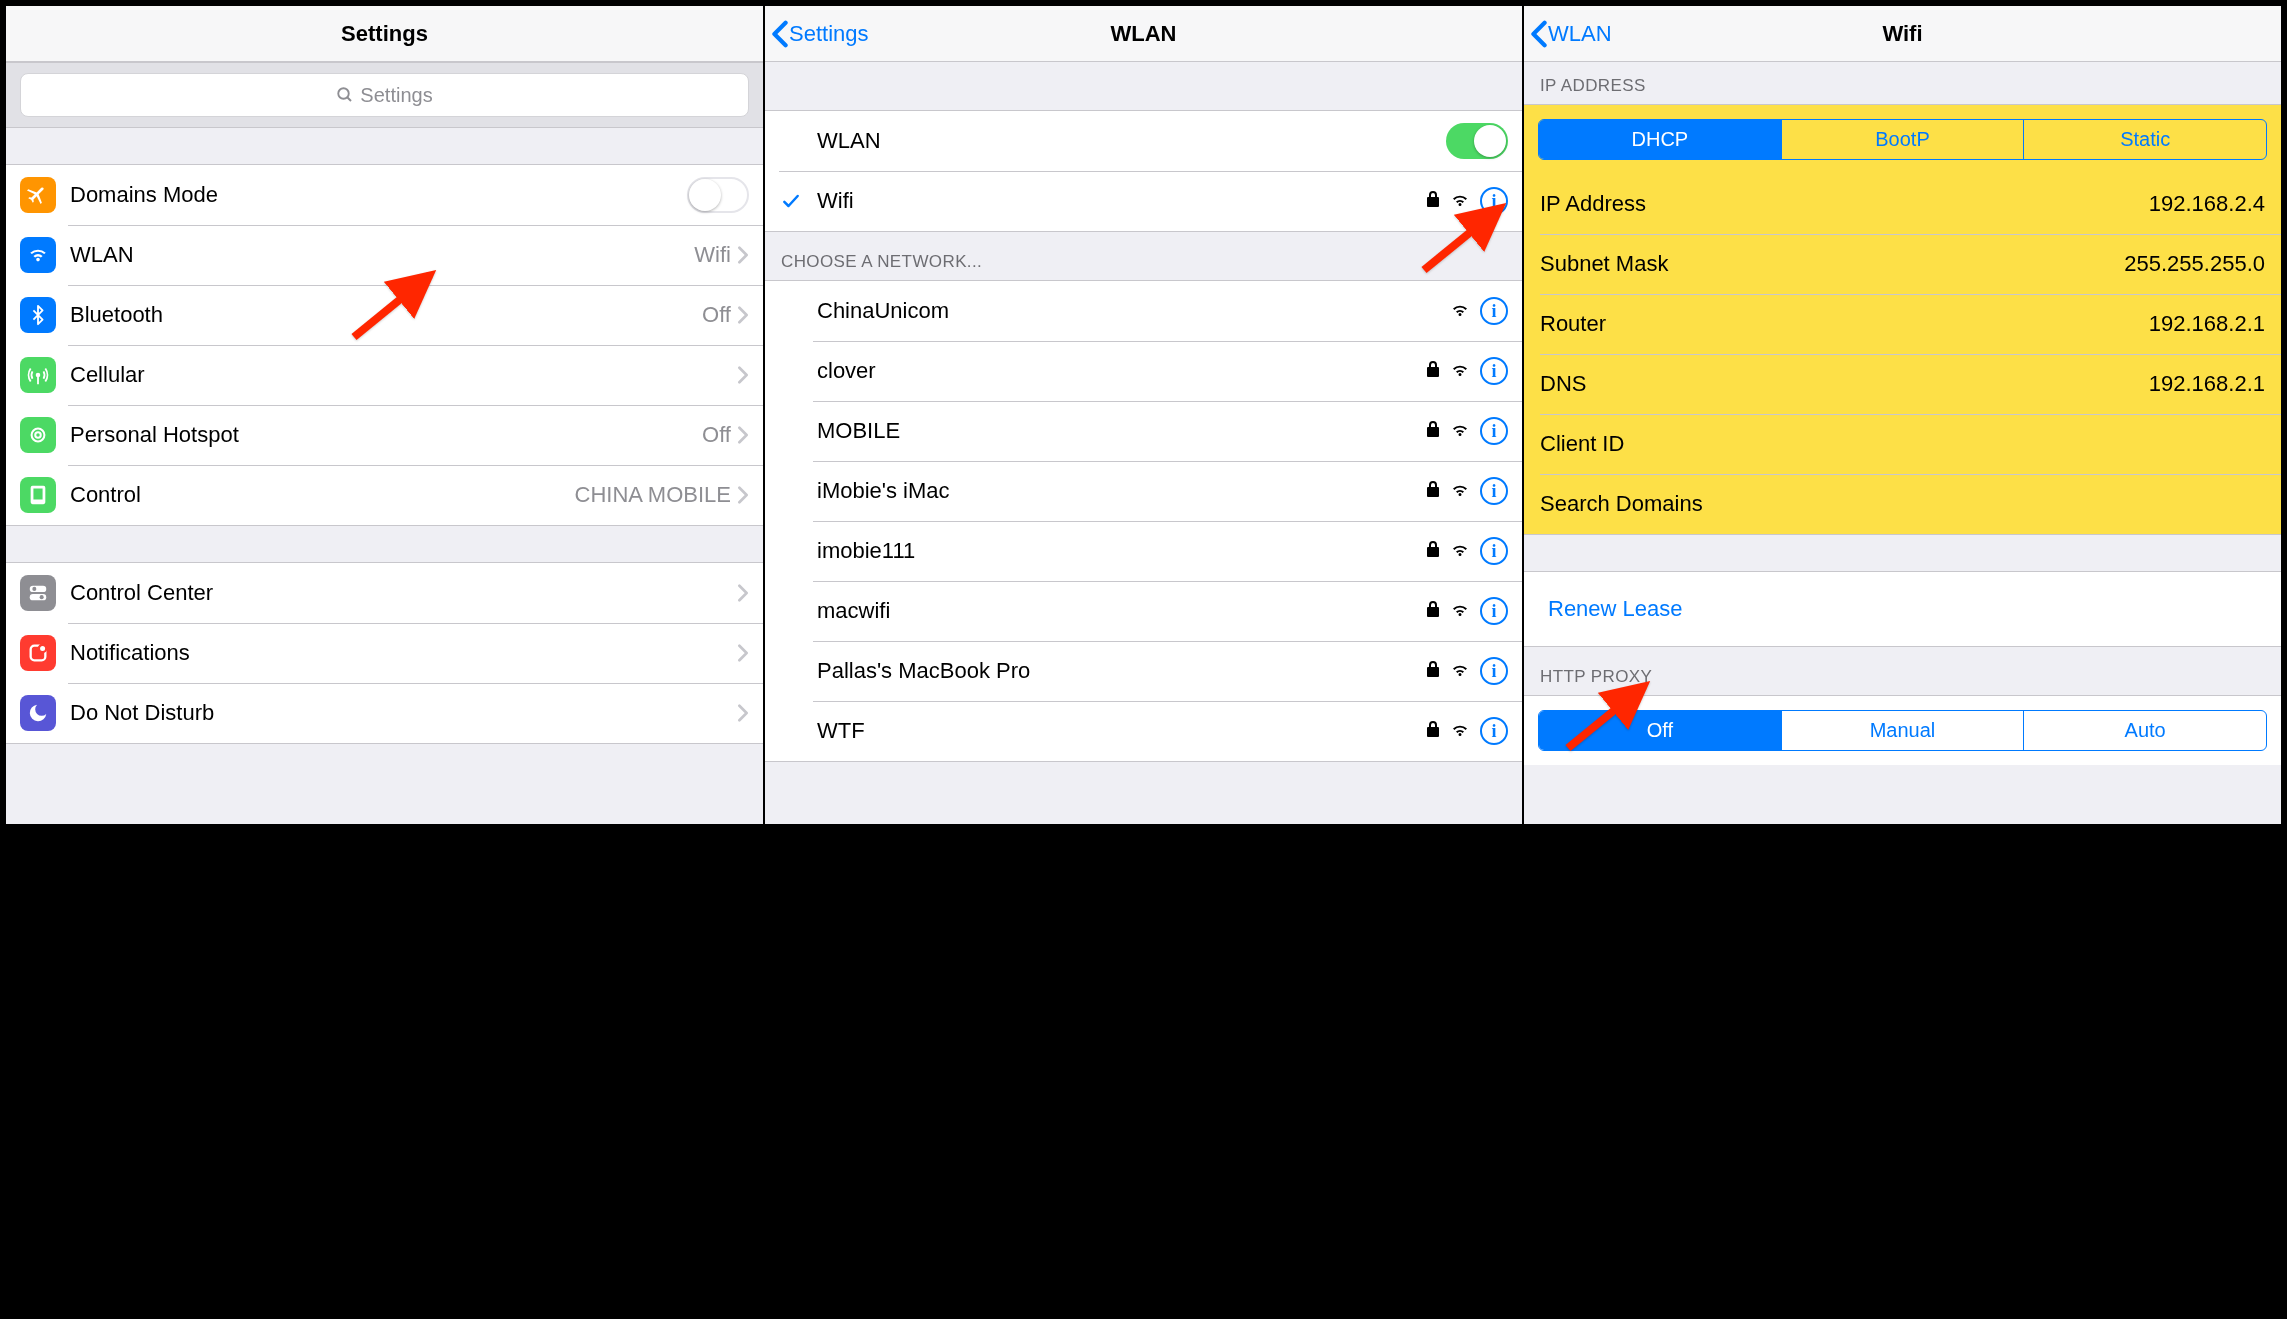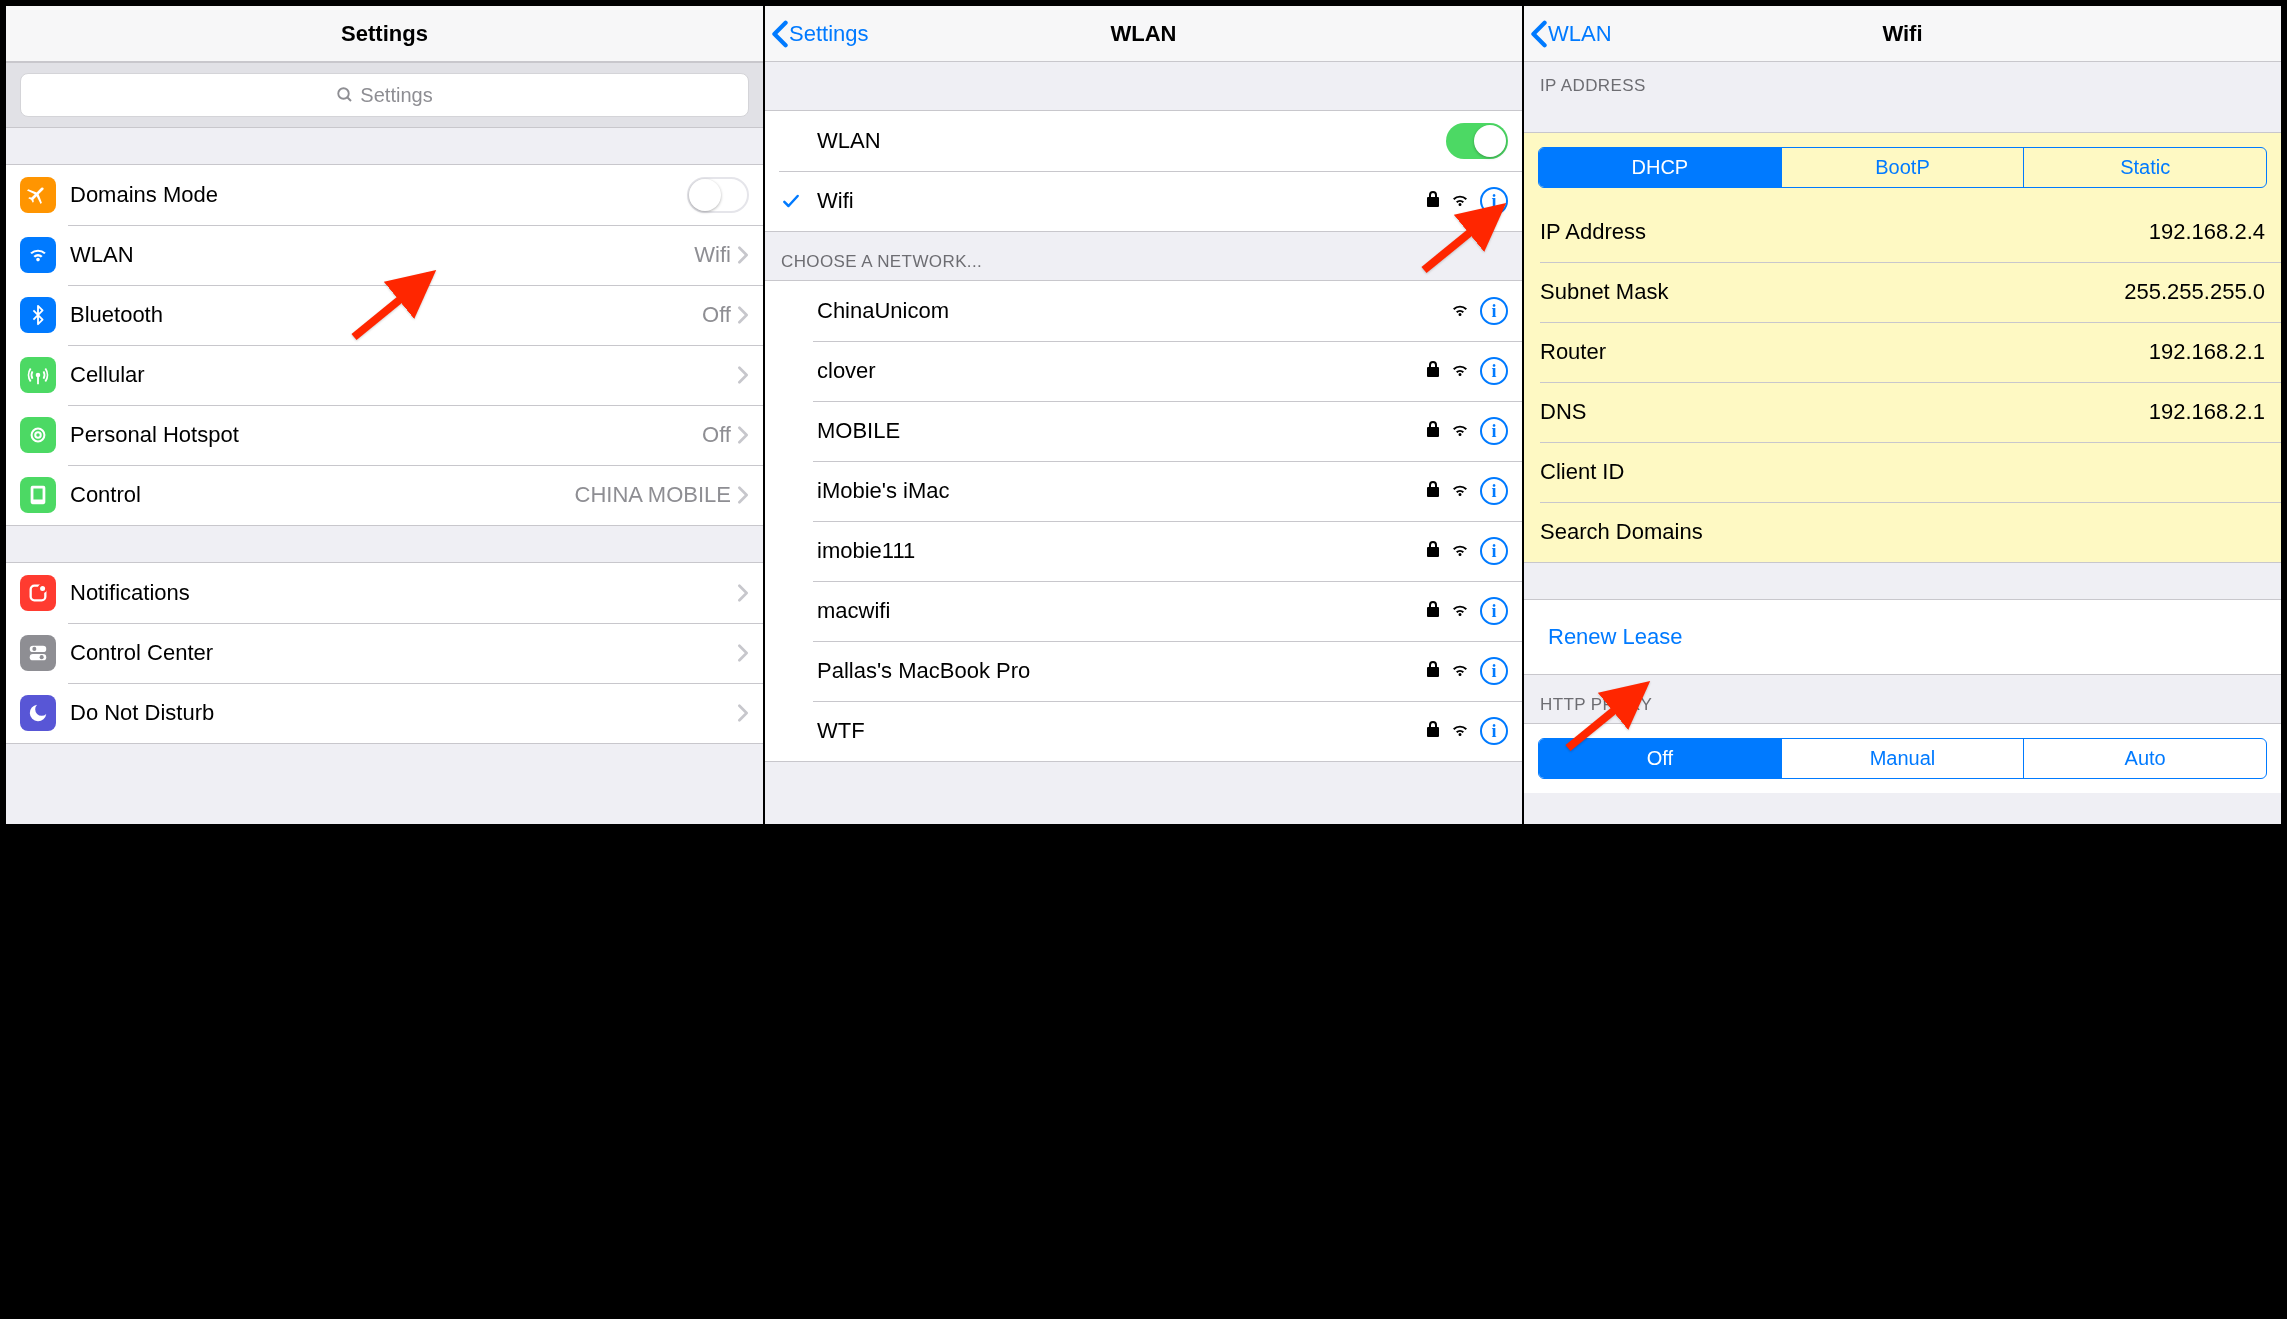--- a/index.html
+++ b/index.html
@@ -138,41 +138,41 @@
           <span class="label">Control</span>
           <span class="detail">CHINA MOBILE</span>
           <svg class="chev" width="12" height="18" viewBox="0 0 12 20" fill="none" stroke="#c7c7cc" stroke-width="3" stroke-linecap="round" stroke-linejoin="round">
             <polyline points="2,2 10,10 2,18"></polyline>
           </svg>
         </div>
       </div>
     <div class="section-header none"></div>
     <div class="list" id="p1g2">
         <div class="row indent">
-          <span class="icon" style="background:#ff3b30">
-            <svg viewBox="0 0 24 24" fill="none" stroke="#fff" stroke-width="2.5">
-              <rect x="4" y="4" width="16" height="16" rx="4"></rect>
-              <circle cx="17" cy="7" r="4" fill="#fff" stroke="#ff3b30"></circle>
-            </svg>
-          </span>
-          <span class="label">Notifications</span>
-          <svg class="chev" width="12" height="18" viewBox="0 0 12 20" fill="none" stroke="#c7c7cc" stroke-width="3" stroke-linecap="round" stroke-linejoin="round">
-            <polyline points="2,2 10,10 2,18"></polyline>
-          </svg>
-        </div>
-        <div class="row indent">
           <span class="icon" style="background:#8e8e93">
             <svg viewBox="0 0 24 24" fill="#fff">
               <rect x="3" y="4" width="18" height="7" rx="3.5"></rect>
               <rect x="3" y="13" width="18" height="7" rx="3.5"></rect>
               <circle cx="8" cy="7.5" r="2.2" fill="#8e8e93"></circle>
               <circle cx="16" cy="16.5" r="2.2" fill="#8e8e93"></circle>
             </svg>
           </span>
           <span class="label">Control Center</span>
+          <svg class="chev" width="12" height="18" viewBox="0 0 12 20" fill="none" stroke="#c7c7cc" stroke-width="3" stroke-linecap="round" stroke-linejoin="round">
+            <polyline points="2,2 10,10 2,18"></polyline>
+          </svg>
+        </div>
+        <div class="row indent">
+          <span class="icon" style="background:#ff3b30">
+            <svg viewBox="0 0 24 24" fill="none" stroke="#fff" stroke-width="2.5">
+              <rect x="4" y="4" width="16" height="16" rx="4"></rect>
+              <circle cx="17" cy="7" r="4" fill="#fff" stroke="#ff3b30"></circle>
+            </svg>
+          </span>
+          <span class="label">Notifications</span>
           <svg class="chev" width="12" height="18" viewBox="0 0 12 20" fill="none" stroke="#c7c7cc" stroke-width="3" stroke-linecap="round" stroke-linejoin="round">
             <polyline points="2,2 10,10 2,18"></polyline>
           </svg>
         </div>
         <div class="row indent">
           <span class="icon" style="background:#5856d6">
             <svg viewBox="0 0 24 24" fill="#fff">
               <path d="M21 13A9 9 0 1111 3a7 7 0 0010 10z"></path>
             </svg>
           </span>
@@ -353,21 +353,21 @@
     <div class="navbar">
       <div class="nav-back">
         <svg viewBox="0 0 12 20" fill="none" stroke="#007aff" stroke-width="3" stroke-linecap="round" stroke-linejoin="round">
             <polyline points="10,2 2,10 10,18"></polyline>
           </svg>
         <span>WLAN</span>
       </div>
       <div class="nav-title">Wifi</div>
     </div>
     <div class="section-header" style="padding-top:14px">IP ADDRESS</div>
-    <div style="background:#fef9c3; border-top:1px solid #c8c7cc; border-bottom:1px solid #c8c7cc;margin-top:28px;">
+    <div style="background:#fde047; border-top:1px solid #c8c7cc; border-bottom:1px solid #c8c7cc;">
       <div class="seg" id="seg1">
           <div class="seg-item active">DHCP</div>
           <div class="seg-item">BootP</div>
           <div class="seg-item">Static</div>
         </div>
       <div id="p3fields">
           <div class="kv-row">
             <span class="k">IP Address</span>
             <span class="v">192.168.2.4</span>
           </div>

